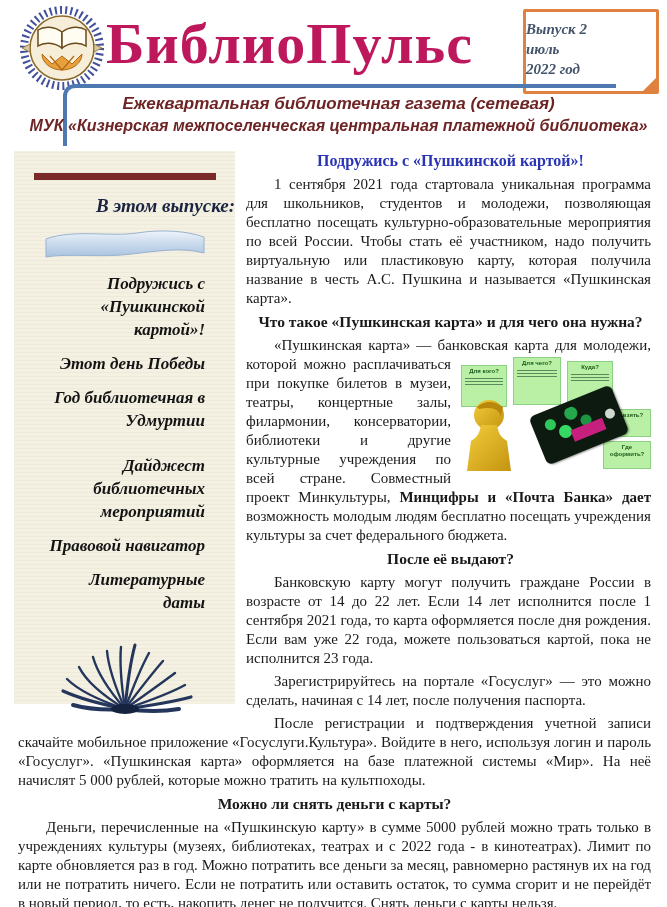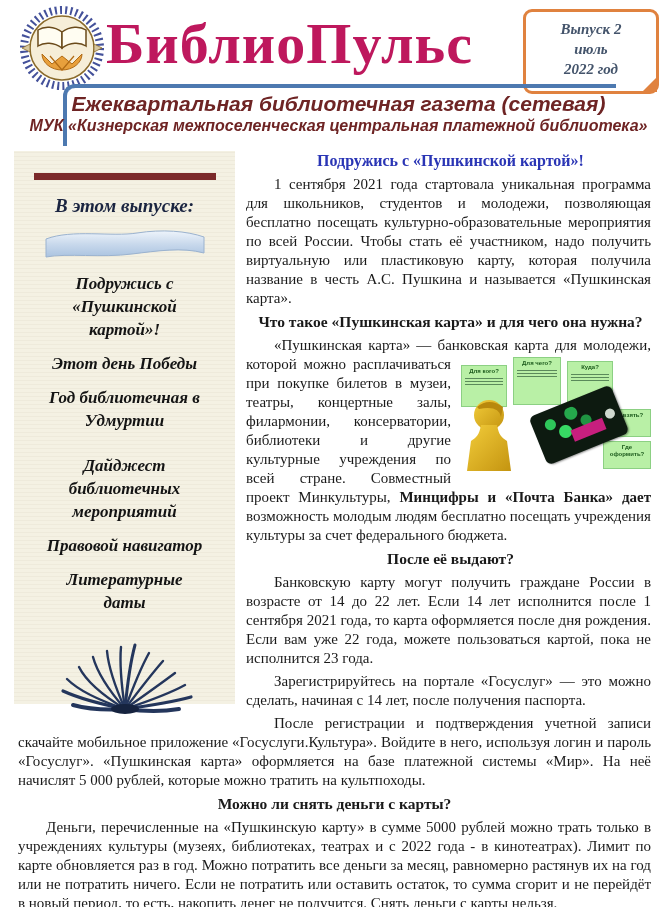--- a/index.html
+++ b/index.html
@@ -5,38 +5,38 @@
   html,body{margin:0;padding:0;background:#888;}
   .page{position:relative;width:667px;height:907px;background:#ffffff;overflow:hidden;
         font-family:"Liberation Serif","DejaVu Serif",serif;color:#1a1a1a;}
   
   .header{position:relative;height:147px;}
   .logo{position:absolute;left:20px;top:6px;width:84px;height:88px;}
   .masthead{position:absolute;left:106px;top:2px;width:420px;height:84px;
             font-size:58px;font-weight:bold;color:#be185d;letter-spacing:1px;
             font-family:"Liberation Serif",serif;line-height:84px;white-space:nowrap;}
   .issue-box{position:absolute;right:8px;top:9px;width:130px;height:72px;
-             border:3px solid #e0823f;border-radius:9px;background:#ffffff;
-             text-align:center;padding-top:7px;box-sizing:content-box;}
+             border:3px solid #e0823f;border-radius:2px;background:#ffffff;
+             padding-top:7px;box-sizing:content-box;}
   .issue-box .fold{position:absolute;right:-1px;bottom:-1px;width:0;height:0;
              border-left:15px solid transparent;border-bottom:15px solid #e0823f;}
   .issue-line{font-size:15px;font-weight:bold;font-style:italic;color:#44546b;line-height:20px;}
   .frame{position:absolute;left:63px;top:84px;width:549px;height:58px;
          border-top:4px solid #4d79b0;border-left:4px solid #4d79b0;border-top-left-radius:12px;}
   .subtitle{position:absolute;left:18px;right:8px;top:93px;text-align:center;
             font-family:"Liberation Sans","DejaVu Sans",sans-serif;
             font-weight:bold;font-style:italic;color:#6e2424;}
-  .subtitle .s1{font-size:21px;line-height:22px;}
+  .subtitle .s1{font-size:17px;line-height:22px;}
   .subtitle .s2{font-size:16px;line-height:22px;}
   
   .content{padding:4px 12px 0 14px;}
   .sidebar{float:left;width:221px;height:553px;margin:0 11px 12px 0;
            background:#f4f1e3;
            background-image:repeating-linear-gradient(0deg,#f4f1e3 0 3px,#eeeadb 3px 4px);
-           text-align:center;}
+           text-align:right;}
   .side-bar-rule{width:182px;height:7px;background:#7b2a2a;margin:22px auto 0 auto;}
   .side-title{margin-top:15px;font-size:19px;font-weight:bold;font-style:italic;color:#1a2440;}
   .ribbon{margin:10px auto 4px auto;display:block;}
   .side-item{padding:0 30px;margin:11px 0;font-size:17px;line-height:23px;
              font-weight:bold;font-style:italic;color:#141414;}
   .book{display:block;margin:4px auto 0 auto;}
   
   .article{font-size:15px;line-height:19px;text-align:justify;}
   .article p{margin:4px;text-indent:28px;}
   .hd{margin:0;text-align:center;font-weight:bold;font-size:15.5px;line-height:20px;text-indent:0;}

